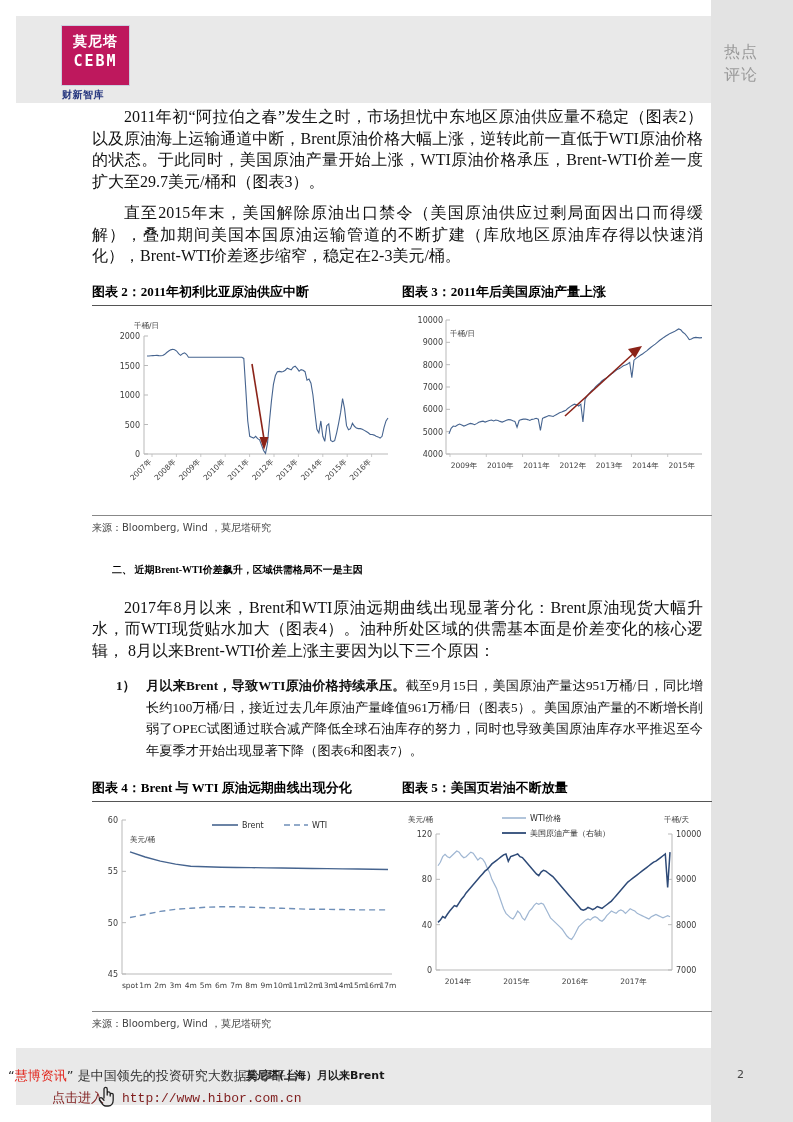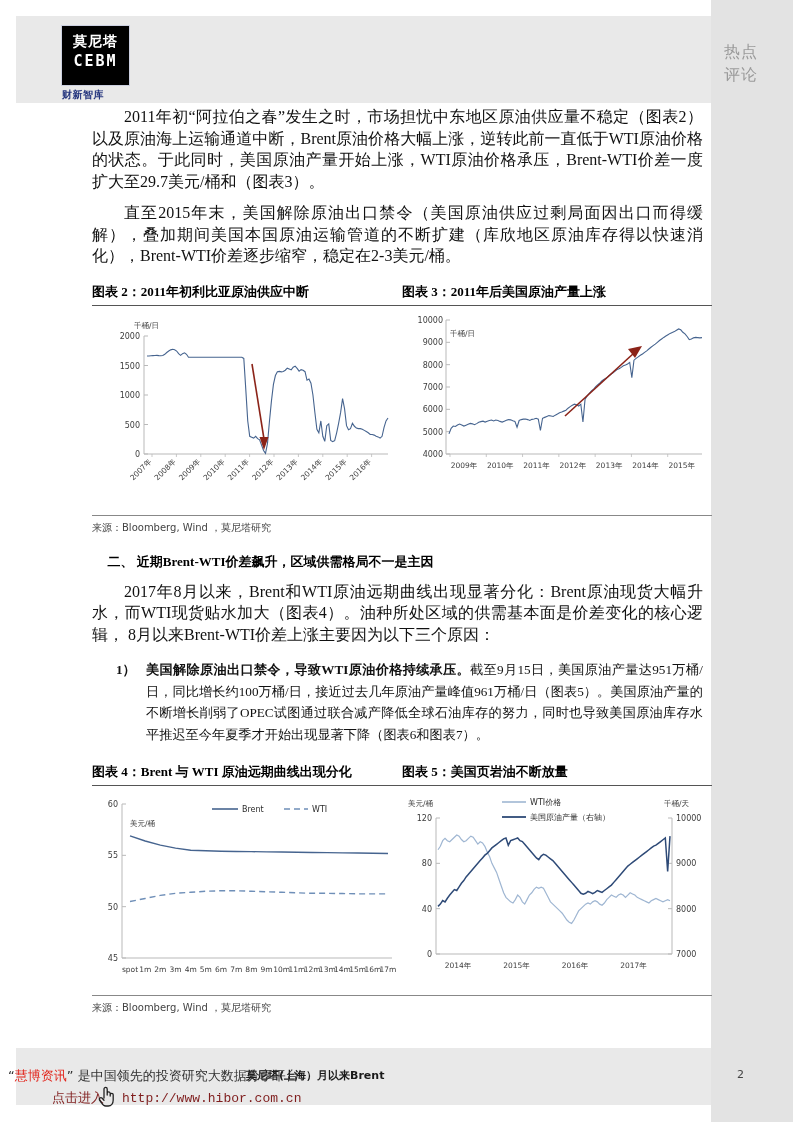--- a/index.html
+++ b/index.html
@@ -21,21 +21,21 @@
   #rail-side{left:711px;top:16px;width:82px;height:1023px;}
   #rail-foot{left:711px;top:1039px;width:82px;height:83px;}
 
   
   #header-band{
     position:absolute;left:16px;top:16px;width:695px;height:87px;
     background:#e9e9e9;
   }
   #logo{
     position:absolute;left:62px;top:26px;width:67px;height:59px;
-    background:#000000;
+    background:#be185d;
     box-shadow:0 0 0 1px #ccd0e0;
   }
   #logo-cn{
     position:absolute;left:0;top:7px;width:67px;text-align:center;
     color:#ffffff;font-size:14px;font-weight:bold;letter-spacing:1px;
     font-family:"DejaVu Sans",sans-serif;line-height:16px;
   }
   #logo-en{
     position:absolute;left:0;top:27px;width:67px;text-align:center;
     color:#ffffff;font-size:15px;font-weight:bold;letter-spacing:2px;
@@ -59,22 +59,22 @@
   }
   p.para{
     margin:0 0 10px 0;
     font-size:16px;line-height:21.5px;
     text-align:justify;text-justify:inter-ideograph;
     color:#111;
     text-indent:2em;
   }
 
   h2.section{
-    margin:0;padding:0;
-    font-size:13px;font-weight:bold;color:#000;
+    margin:8px;padding:0;
+    font-size:10px;font-weight:bold;color:#000;
     line-height:22px;
     text-indent:1.2em;
     font-family:Liberation Serif, serif;
   }
 
   .numbered{
     display:flex;margin:0;
     font-size:13.2px;line-height:21.5px;color:#111;
   }
   .numbered .num{
@@ -265,21 +265,21 @@
     <div class="src">来源：Bloomberg, Wind ，莫尼塔研究</div>
 
     <div style="height:16px"></div>
     <h2 class="section">二、 近期Brent-WTI价差飙升，区域供需格局不一是主因</h2>
     <div style="height:8px"></div>
     <p class="para">2017年8月以来，Brent和WTI原油远期曲线出现显著分化：Brent原油现货大幅升水，而WTI现货贴水加大（图表4）。油种所处区域的供需基本面是价差变化的核心逻辑， 8月以来Brent-WTI价差上涨主要因为以下三个原因：</p>
     <div style="height:4px"></div>
 
     <div class="numbered">
       <div class="num">1）</div>
-      <div class="txt"><b>美国解除原油出口禁令，导致WTI原油价格持续承压。</b><span>截至9月15日，美国原油产量达951万桶/日，同比增长约100万桶/日，接近过去几年原油产量峰值961万桶/日（图表5）。美国原油产量的不断增长削弱了OPEC试图通过联合减产降低全球石油库存的努力，同时也导致美国原油库存水平推迟至今年夏季才开始出现显著下降（图表6和图表7）。</span></div>
+      <div class="txt"><b>月以来Brent，导致WTI原油价格持续承压。</b><span>截至9月15日，美国原油产量达951万桶/日，同比增长约100万桶/日，接近过去几年原油产量峰值961万桶/日（图表5）。美国原油产量的不断增长削弱了OPEC试图通过联合减产降低全球石油库存的努力，同时也导致美国原油库存水平推迟至今年夏季才开始出现显著下降（图表6和图表7）。</span></div>
     </div>
 
     <div style="height:18px"></div>
     <div class="exhibit-titles">
       <div class="t" style="width:310px">图表 4：Brent 与 WTI 原油远期曲线出现分化</div>
       <div class="t" style="width:310px">图表 5：美国页岩油不断放量</div>
     </div>
     <div class="rule"></div>
 
     <div class="charts-row">

